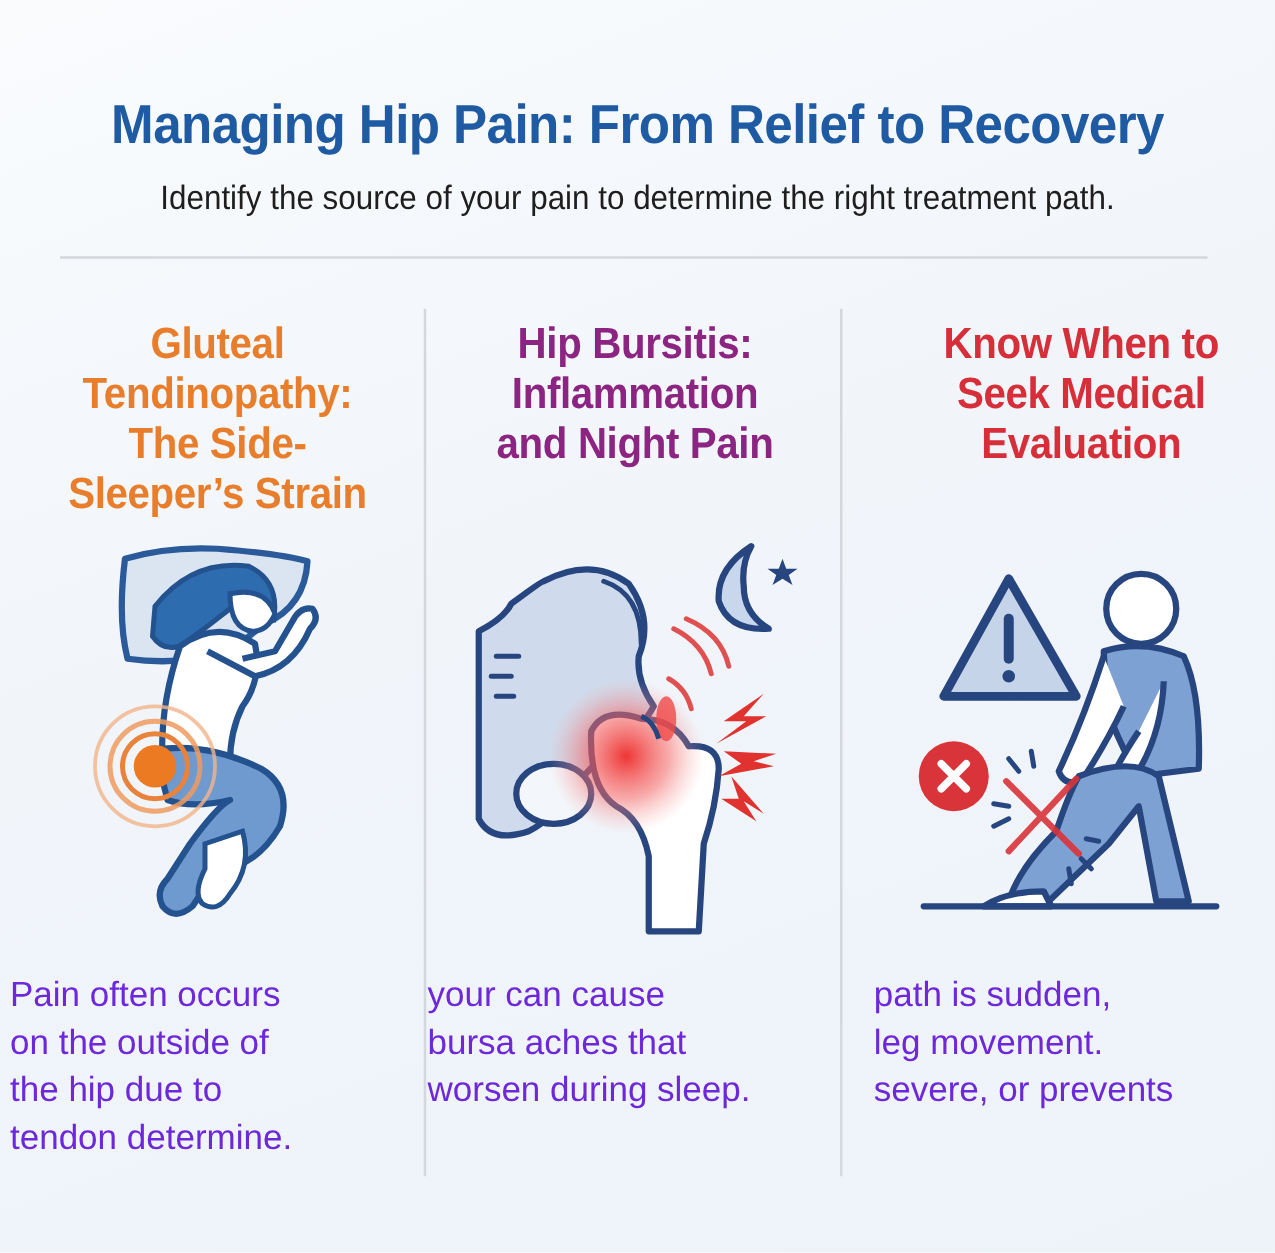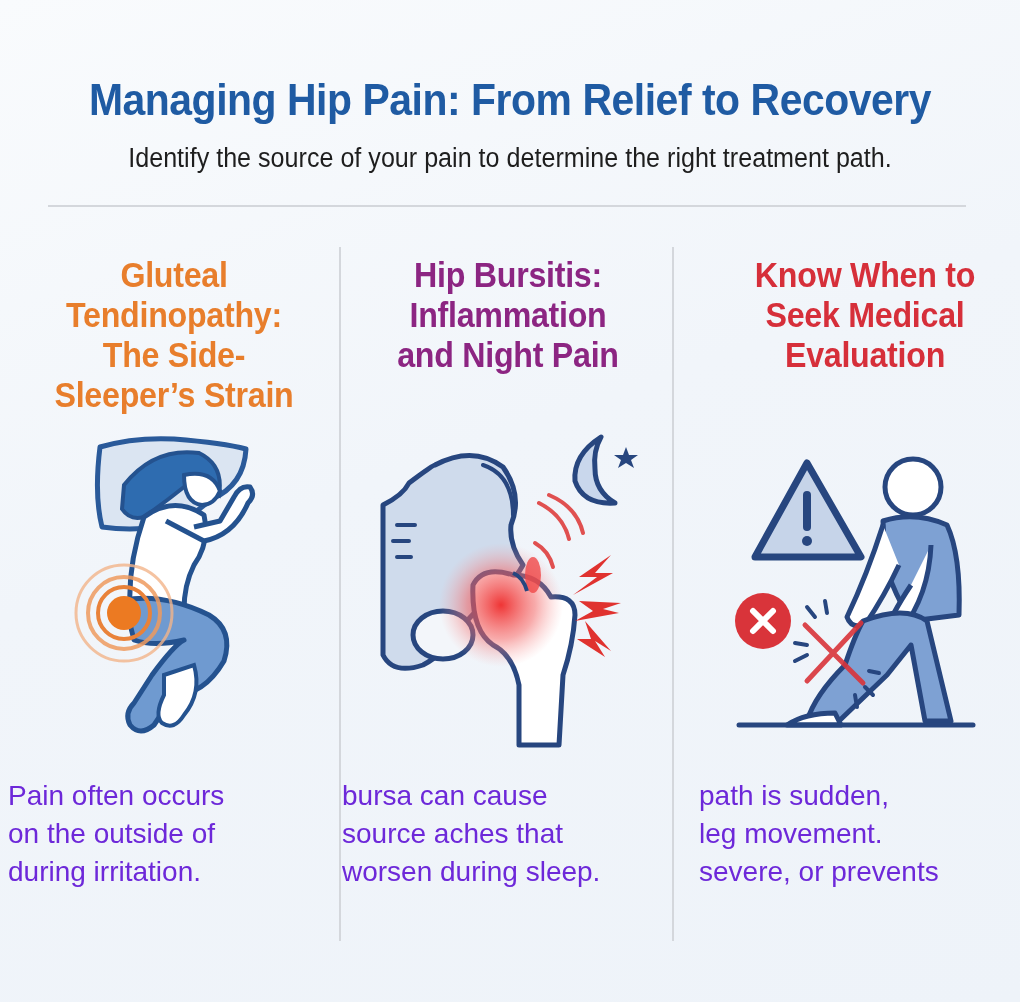--- a/index.html
+++ b/index.html
@@ -76,21 +76,22 @@
 
       <circle cx="90" cy="188" r="48" fill="none" stroke="#f2b48a" stroke-width="3" opacity="0.8"></circle>
       <circle cx="90" cy="188" r="36" fill="none" stroke="#ee9a5e" stroke-width="4" opacity="0.85"></circle>
       <circle cx="90" cy="188" r="26" fill="none" stroke="#e9823a" stroke-width="4"></circle>
       <circle cx="90" cy="188" r="17" fill="#ec7a22"></circle>
     </svg>
   </div>
   <div class="col-body">
     <div>Pain often occurs</div>
     <div>on the outside of</div>
-    <div>during irritation.</div>
+    <div>the hip due to</div>
+    <div>tendon determine.</div>
   </div>
 </div>
 
 <div class="col" style="left:342px">
   <div class="col-title" style="color:#8c2582">
     <div>Hip Bursitis:</div>
     <div>Inflammation</div>
     <div>and Night Pain</div>
   </div>
   <div class="illus">
@@ -120,22 +121,22 @@
       <path d="M176 78 Q200 90 206 114" fill="none" stroke="#e05050" stroke-width="4" stroke-linecap="round"></path>
       <path d="M186 70 Q214 82 220 108" fill="none" stroke="#e05050" stroke-width="4" stroke-linecap="round"></path>
       <path d="M172 118 Q186 126 190 142" fill="none" stroke="#e05050" stroke-width="4" stroke-linecap="round"></path>
 
       <path d="M248 130 L216 152 L234 152 L210 170 L250 148 L232 148 Z" fill="#e0322f"></path>
       <path d="M258 178 L216 176 L230 186 L212 196 L256 188 L240 184 Z" fill="#e0322f"></path>
       <path d="M248 226 L222 196 L228 214 L214 214 L242 232 L232 216 Z" fill="#e0322f"></path>
     </svg>
   </div>
   <div class="col-body">
-    <div>bursa can cause</div>
-    <div>source aches that</div>
+    <div>your can cause</div>
+    <div>bursa aches that</div>
     <div>worsen during sleep.</div>
   </div>
 </div>
 
 <div class="col" style="left:699px">
   <div class="col-title" style="color:#d62f3a">
     <div>Know When to</div>
     <div>Seek Medical</div>
     <div>Evaluation</div>
   </div>

